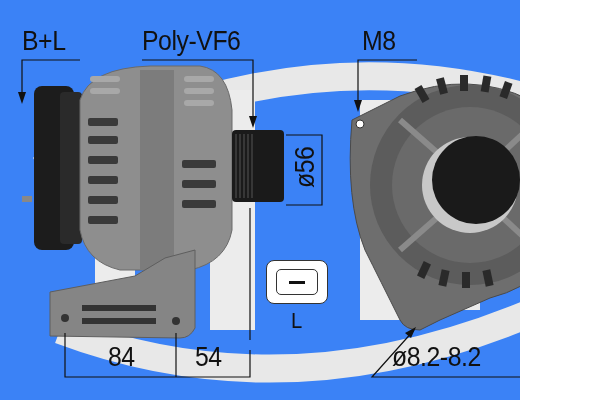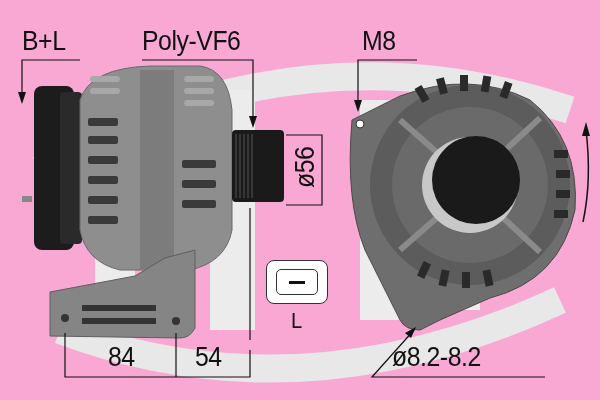--- a/index.html
+++ b/index.html
@@ -1,16 +1,16 @@
 <!DOCTYPE html>
 <html><head>
 <meta charset="utf-8">
 <style>
   html, body { margin:0; padding:0; background:#ffffff; }
-  #root { position:relative; width:600px; height:400px; overflow:hidden; background:#f9a8d4; font-family:"Liberation Sans", sans-serif; }
+  #root { position:relative; width:520px; height:400px; overflow:hidden; background:#3b82f6; font-family:"Liberation Sans", sans-serif; }
   .lbl { position:absolute; color:#111; font-family:"Liberation Sans", sans-serif; font-size:27px; letter-spacing:-0.5px; transform:scaleX(0.92); transform-origin:left top; line-height:1; }
   svg { position:absolute; left:0; top:0; }
   .abs { position:absolute; }
 </style>
 </head>
 <body>
 
 <div id="root">
 
   <svg width="600" height="400">

